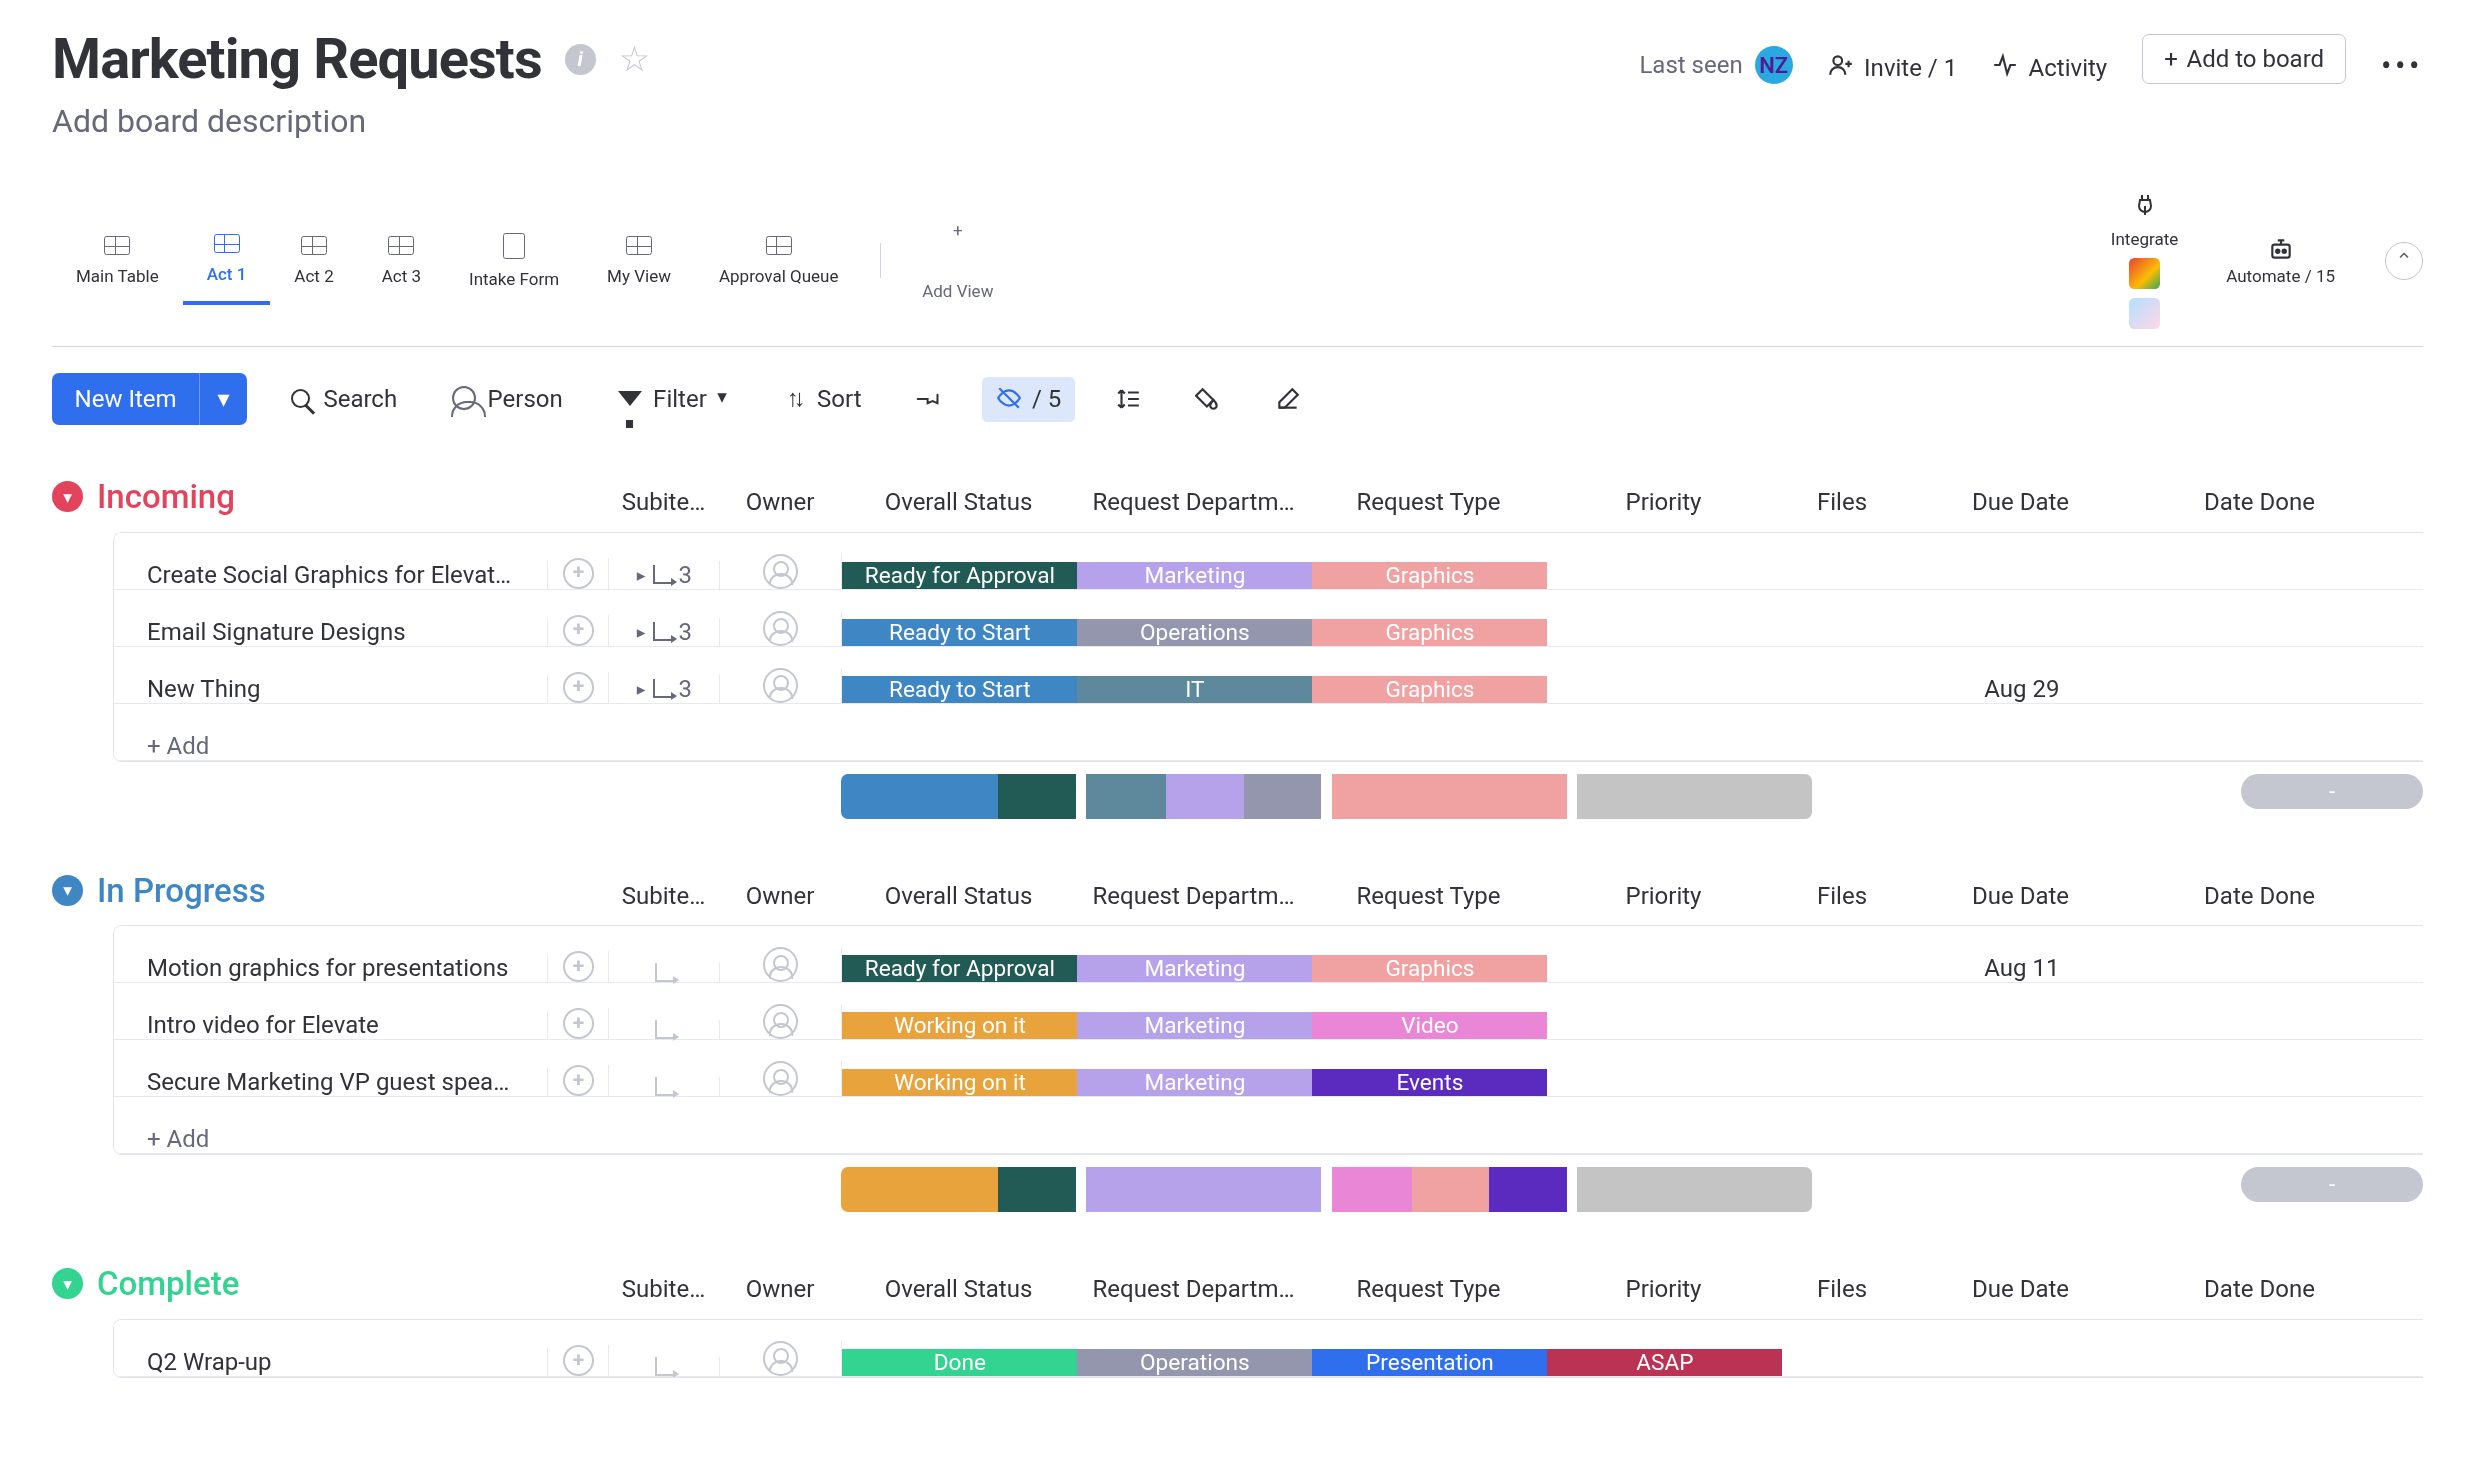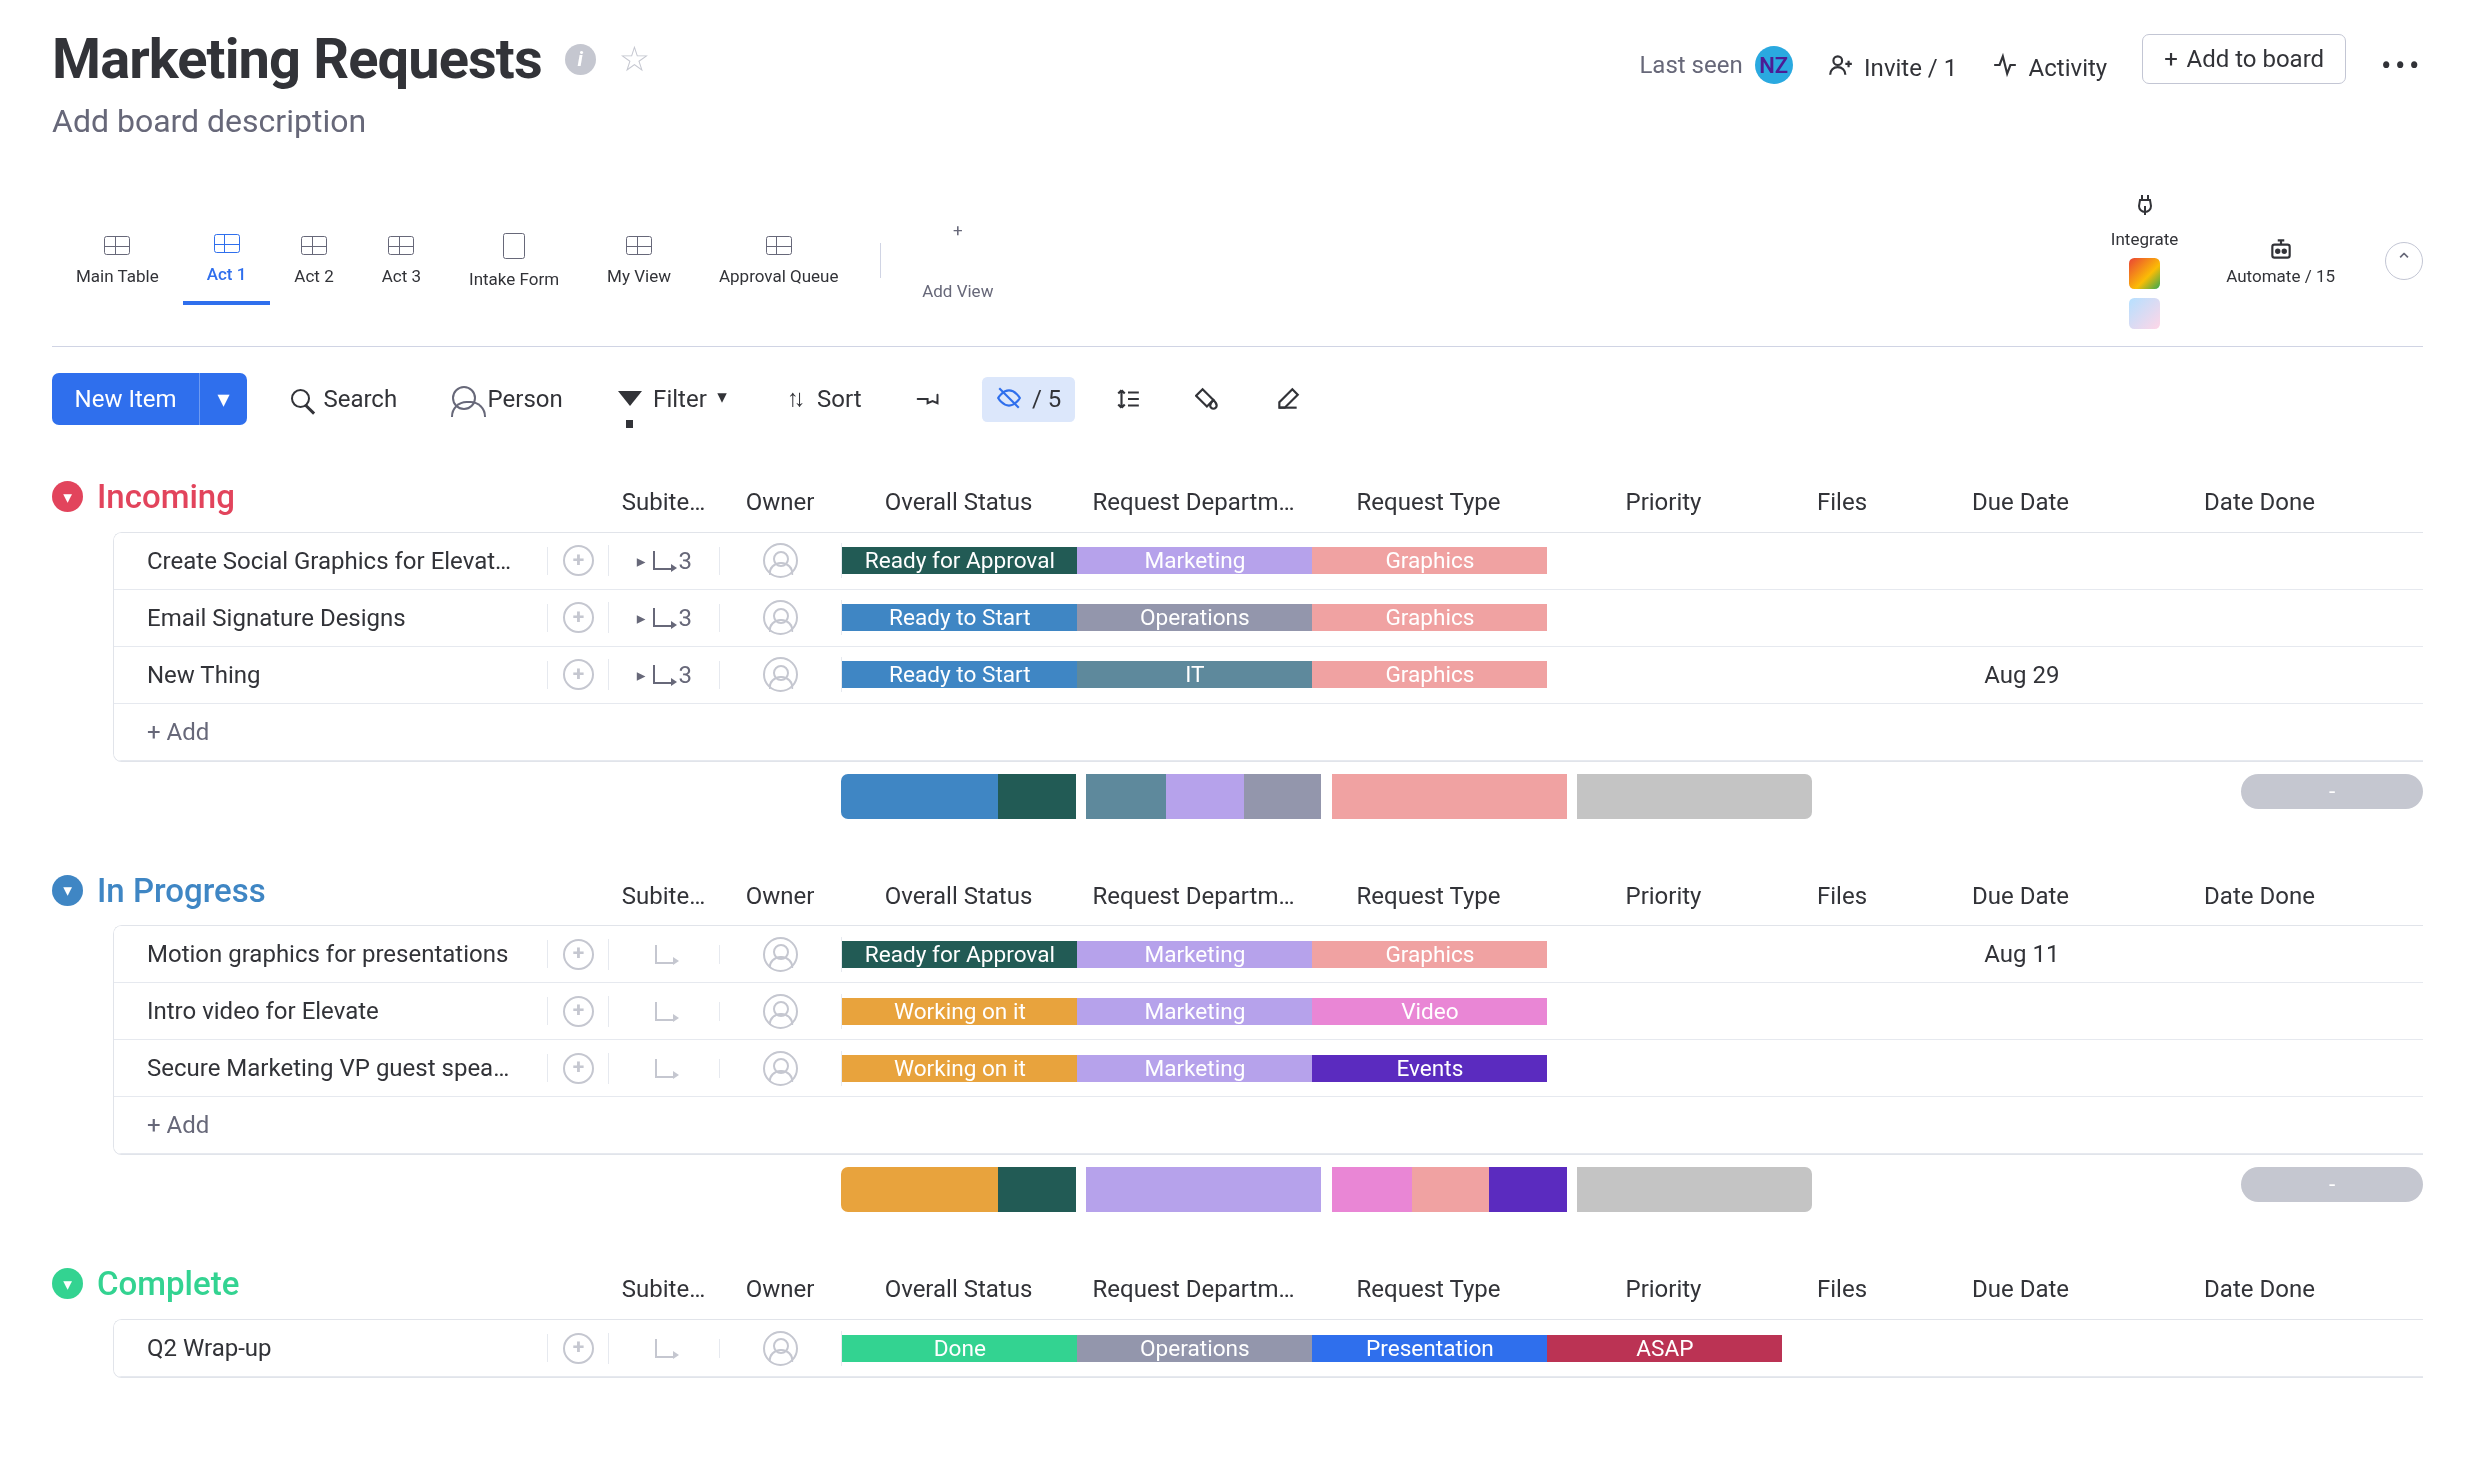--- a/index.html
+++ b/index.html
@@ -57,21 +57,21 @@
   .funnel::after{content:"";position:absolute;left:-3.5px;top:14px;width:7px;height:8.7px;background:#323338;}
   .chev-down { font-size: 19px;}
   .sort-icon { font-size: 24px; letter-spacing:-5.2px;}
   .pin-icon { font-size: 24px; transform: rotate(45deg);}
 
   .group { margin-top: 52px; }
   .group-chevron { width: 31px; height: 31px; border-radius: 50%; display:flex; align-items:center; justify-content:center; color:#fff; margin-right: 14px; font-size: 17.4px;}
   .group-title { font-size: 33px; font-weight: 500;}
   .col { text-align: center; color: #323338; font-size: 24px; padding: 0 5.2px; display:flex; align-items:center; justify-content:center;}
 
-  .item-row { display: flex; align-items: center; height: 57px; border-bottom: 1.7px solid #e6e9ef; background: #fff;}
+  .item-row { display: flex; align-items: flex-end; height: 57px; border-bottom: 1.7px solid #e6e9ef; background: #fff;}
   .item-row.addrow { background: #fff; }
   .color-bar { width: 10.4px; }
   .item-name { width: 424px; padding: 0 22.6px; display: flex; align-items: center; font-size: 24px; white-space: nowrap; overflow: hidden; text-overflow: ellipsis; border-right: 1.7px solid #e6e9ef;}
   .bubble { width: 61px; display:flex; align-items:center; justify-content:center; border-right: 1.7px solid #e6e9ef;}
   .bubble-icon { width: 31px; height: 31px; border: 2.2px solid #c5c7d0; border-radius: 50%; position:relative;}
   .bubble-icon::after { content:"+"; position:absolute; top:50%; left:50%; transform:translate(-50%,-55%); color:#c5c7d0; font-size:21px; font-weight:bold;}
   .subitems-cell { width:111px; display:flex; align-items:center; justify-content:center; gap:7px; color:#676879; border-right: 1.7px solid #e6e9ef;}
   .sub-caret { font-size: 17.4px; color: #676879;}
   .subitem-icon { width:19px; height:19px; border-left:2.2px solid #676879; border-bottom:2.2px solid #676879; position:relative;}
   .subitem-icon::after{content:"";position:absolute;right:-5.2px;bottom:-3.5px;width:0;height:0;border-top:4.3px solid transparent;border-bottom:4.3px solid transparent;border-left:6px solid #676879;}

